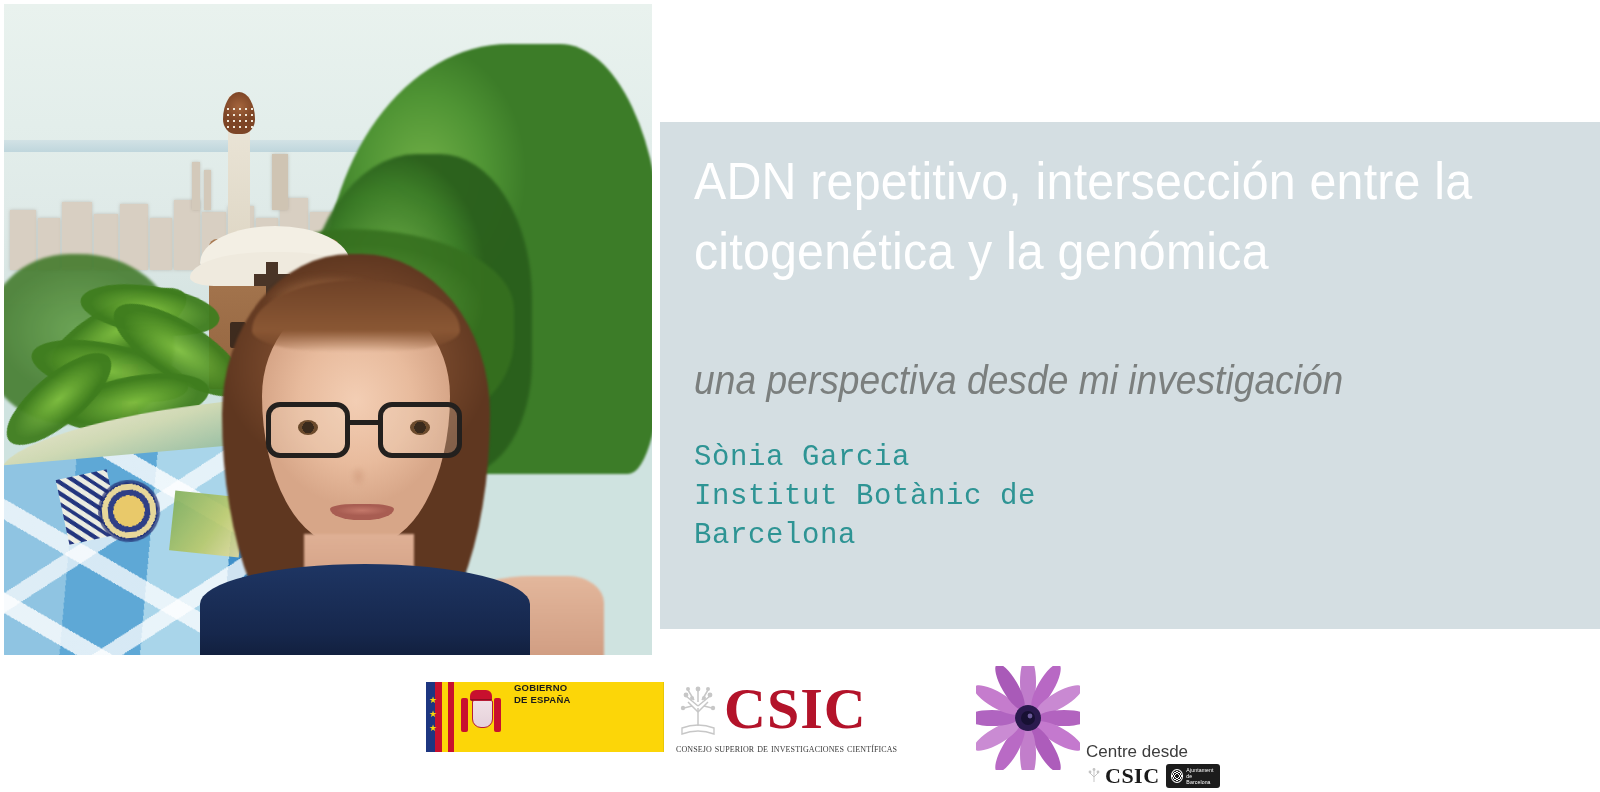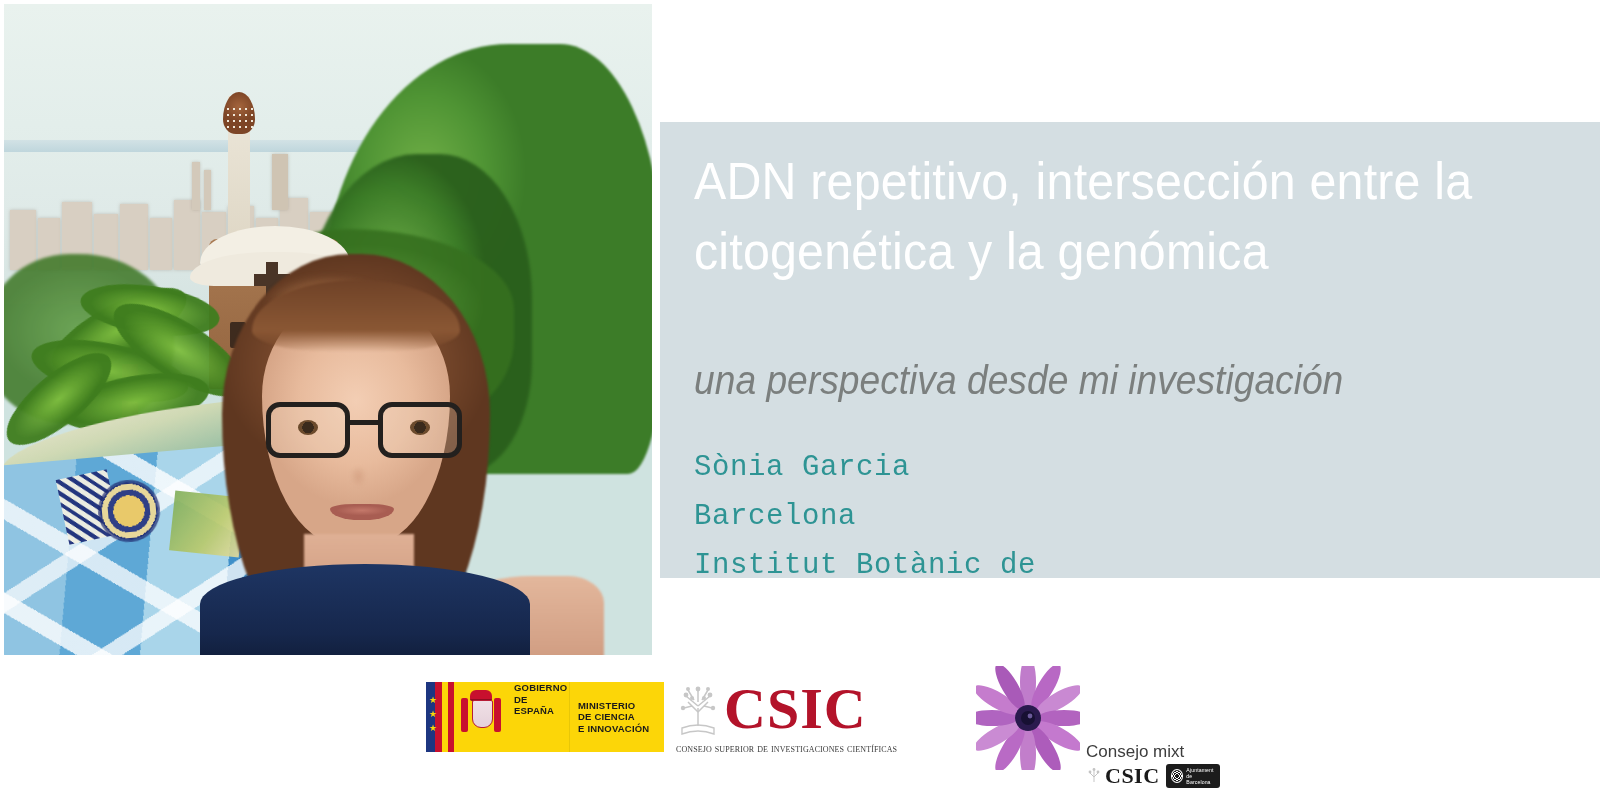--- a/index.html
+++ b/index.html
@@ -253,21 +253,21 @@
     left: 420px; top: 572px; width: 180px; height: 90px;
     background: linear-gradient(#e3b79c, #cf9b80);
     border-radius: 60% 20% 0 0 / 70% 30% 0 0;
     filter: blur(.8px);
   }
 
   
   #title-panel {
     position: absolute;
     left: 660px; top: 122px;
-    width: 940px; height: 456px;
+    width: 940px; height: 507px;
     background: #d4dee2;
   }
   #title-text {
     position: absolute;
     left: 34px; top: 24px;
     width: 860px;
     color: #ffffff;
     font-family: "Liberation Sans", sans-serif;
     font-size: 52px;
     line-height: 70px;
@@ -292,21 +292,21 @@
   #author-block {
     position: absolute;
     left: 34px; top: 316px;
     width: 420px;
     color: #2e9494;
     font-family: "Liberation Mono", monospace;
     font-size: 29px;
     line-height: 39px;
     letter-spacing: .6px;
   }
-  #author-block div { white-space: nowrap; margin-top: 10px; }
+  #author-block div { white-space: nowrap; }
 
   
   #logo-row {
     position: absolute;
     left: 420px; top: 660px;
     width: 790px; height: 132px;
   }
 
   
   #logo-gob {
@@ -516,22 +516,22 @@
   <div class="ph-layer neck"></div>
   <div class="ph-layer shoulder-r"></div>
   <div class="ph-layer shirt"></div>
 </div>
 
 <div id="title-panel">
   <div id="title-text">ADN repetitivo, intersección entre la citogenética y la genómica</div>
   <div id="subtitle-text">una perspectiva desde mi investigación</div>
   <div id="author-block">
     <div>Sònia Garcia</div>
+    <div>Institut Botànic de</div>
     <div>Barcelona</div>
-    <div>Institut Botànic de</div>
   </div>
 </div>
 
 <div id="logo-row">
 
   <div id="logo-gob">
     <div class="flagstrip">
       <div class="fs-blue">
         <div class="star" style="top:14px;">★</div>
         <div class="star" style="top:28px;">★</div>
@@ -544,27 +544,20 @@
     <div class="coat">
       <div class="coat-pillar l"></div>
       <div class="coat-pillar r"></div>
       <div class="coat-crown"></div>
       <div class="coat-shield"></div>
     </div>
     <div class="gob-text">
       <span>
         <span>GOBIERNO</span><br>
         <span>DE ESPAÑA</span>
-      </span>
-    </div>
-    <div class="min-text">
-      <span>
-        <span>MINISTERIO</span><br>
-        <span>DE CIENCIA</span><br>
-        <span>E INNOVACIÓN</span>
       </span>
     </div>
   </div>
 
   <div id="logo-csic">
     <svg id="csic-tree" viewBox="0 0 48 56">
       <g stroke="#9a9a9a" stroke-width="1.5" fill="none">
         <path d="M24 44 L24 26"></path>
         <path d="M24 30 L14 20 M24 30 L34 20"></path>
         <path d="M24 24 L12 14 M24 24 L36 14"></path>
@@ -602,21 +595,21 @@
         <ellipse cx="52" cy="16" rx="8" ry="26" fill="#b96ac5" transform="rotate(210 52 52)"></ellipse>
         <ellipse cx="52" cy="16" rx="8" ry="26" fill="#ca8bd3" transform="rotate(240 52 52)"></ellipse>
         <ellipse cx="52" cy="16" rx="8" ry="26" fill="#b064c0" transform="rotate(270 52 52)"></ellipse>
         <ellipse cx="52" cy="16" rx="8" ry="26" fill="#c57ccd" transform="rotate(300 52 52)"></ellipse>
         <ellipse cx="52" cy="16" rx="8" ry="26" fill="#a95ab8" transform="rotate(330 52 52)"></ellipse>
       </g>
       <circle cx="52" cy="52" r="13" fill="#2a1a4e"></circle>
       <circle cx="52" cy="52" r="7" fill="#171033"></circle>
       <circle cx="54" cy="50" r="2.4" fill="#6b5a9a"></circle>
     </svg>
-    <div id="ib-centre">Consejo mixt</div>
+    <div id="ib-centre">Centre desde</div>
     <div id="ib-bottom">
       <div id="ib-csic-mini">
         <svg class="mini-tree" viewBox="0 0 16 18">
           <g stroke="#8a8a8a" stroke-width="1" fill="none">
             <path d="M8 15 L8 8"></path>
               <path d="M8 10 L4 6 M8 10 L12 6"></path>
               <path d="M8 8 L8 3"></path>
           </g>
           <g fill="#8a8a8a">
             <circle cx="4" cy="5" r="1.4"></circle>

